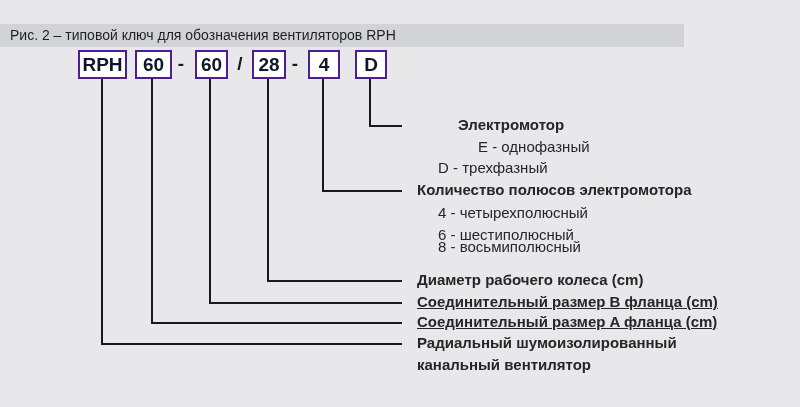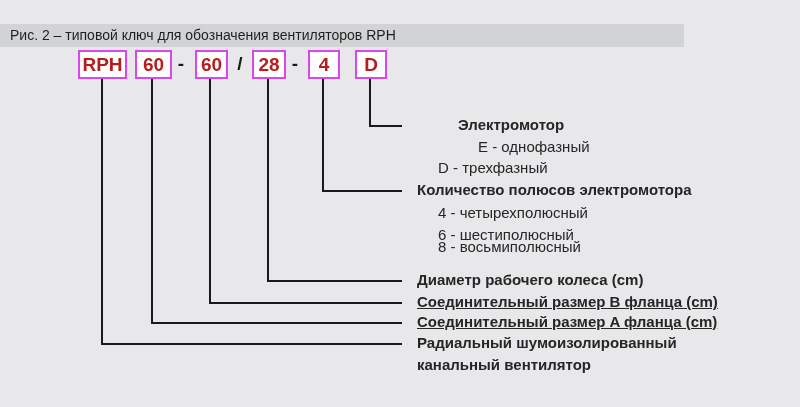--- a/index.html
+++ b/index.html
@@ -31,26 +31,26 @@
     line-height: 23px;
     font-size: 14px;
     color: #1f1f1f;
     white-space: nowrap;
   }
   .code-box {
     position: absolute;
     top: 50px;
     height: 25px;
     background: #ffffff;
-    border: 2px solid #d946ef;
+    border: 2px solid #4c1d95;
     text-align: center;
     line-height: 25px;
     font-size: 19px;
     font-weight: bold;
-    color: #b91c1c;
+    color: #0f172a;
   }
   .box-rph  { left: 78px;  width: 45px; }
   .box-a    { left: 135px; width: 33px; }
   .box-b    { left: 195px; width: 29px; }
   .box-d28  { left: 252px; width: 30px; }
   .box-p4   { left: 308px; width: 28px; }
   .box-mot  { left: 355px; width: 28px; }
   .sep {
     position: absolute;
     top: 50px;

